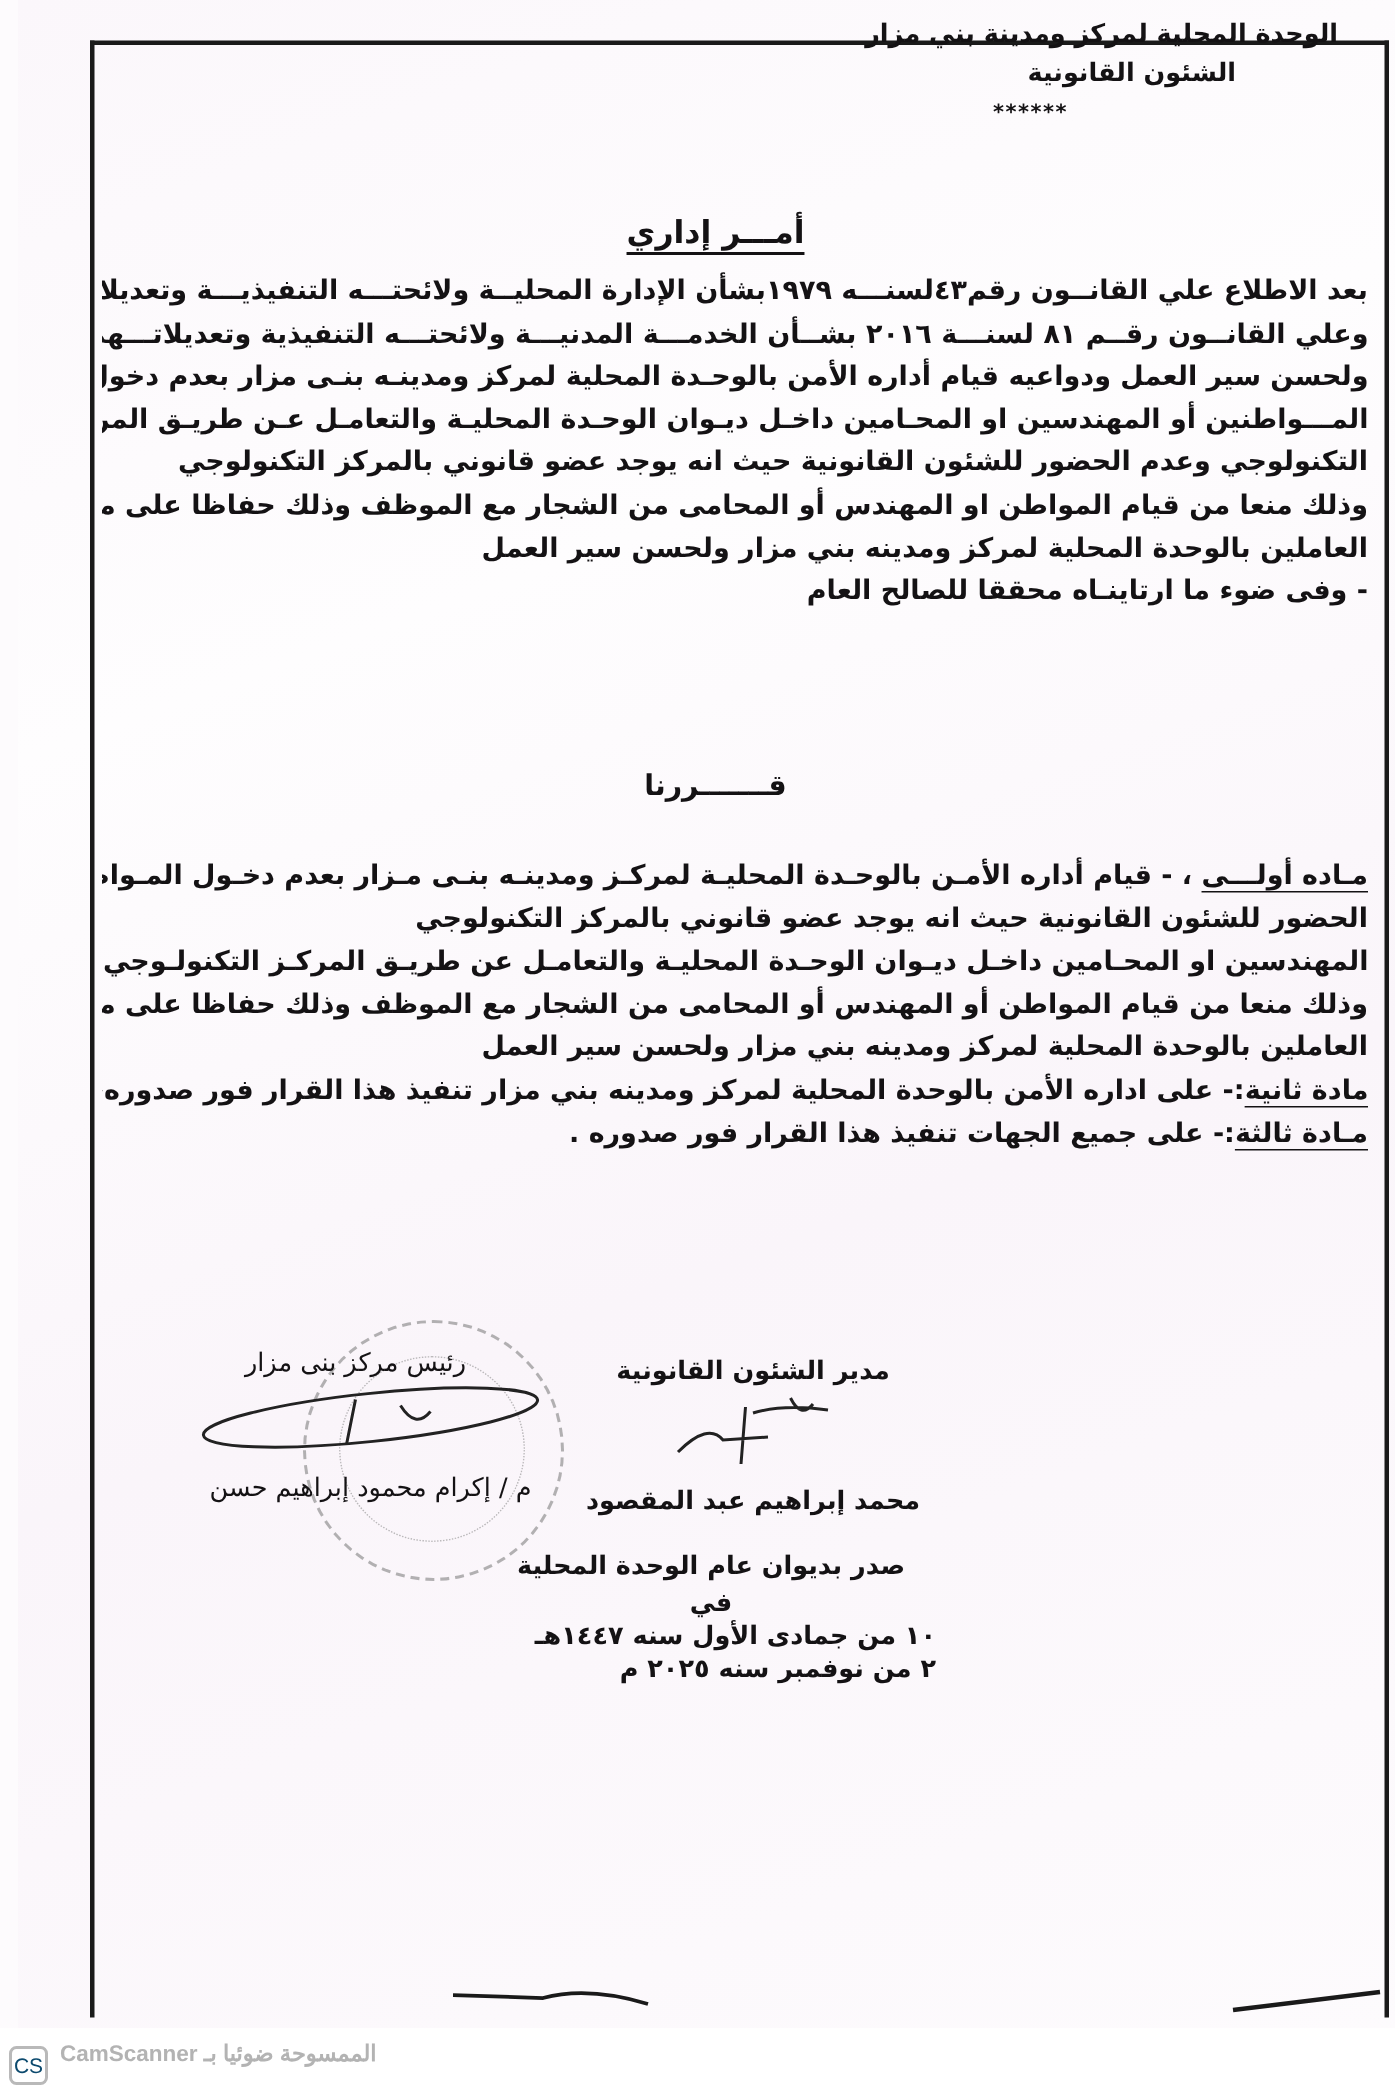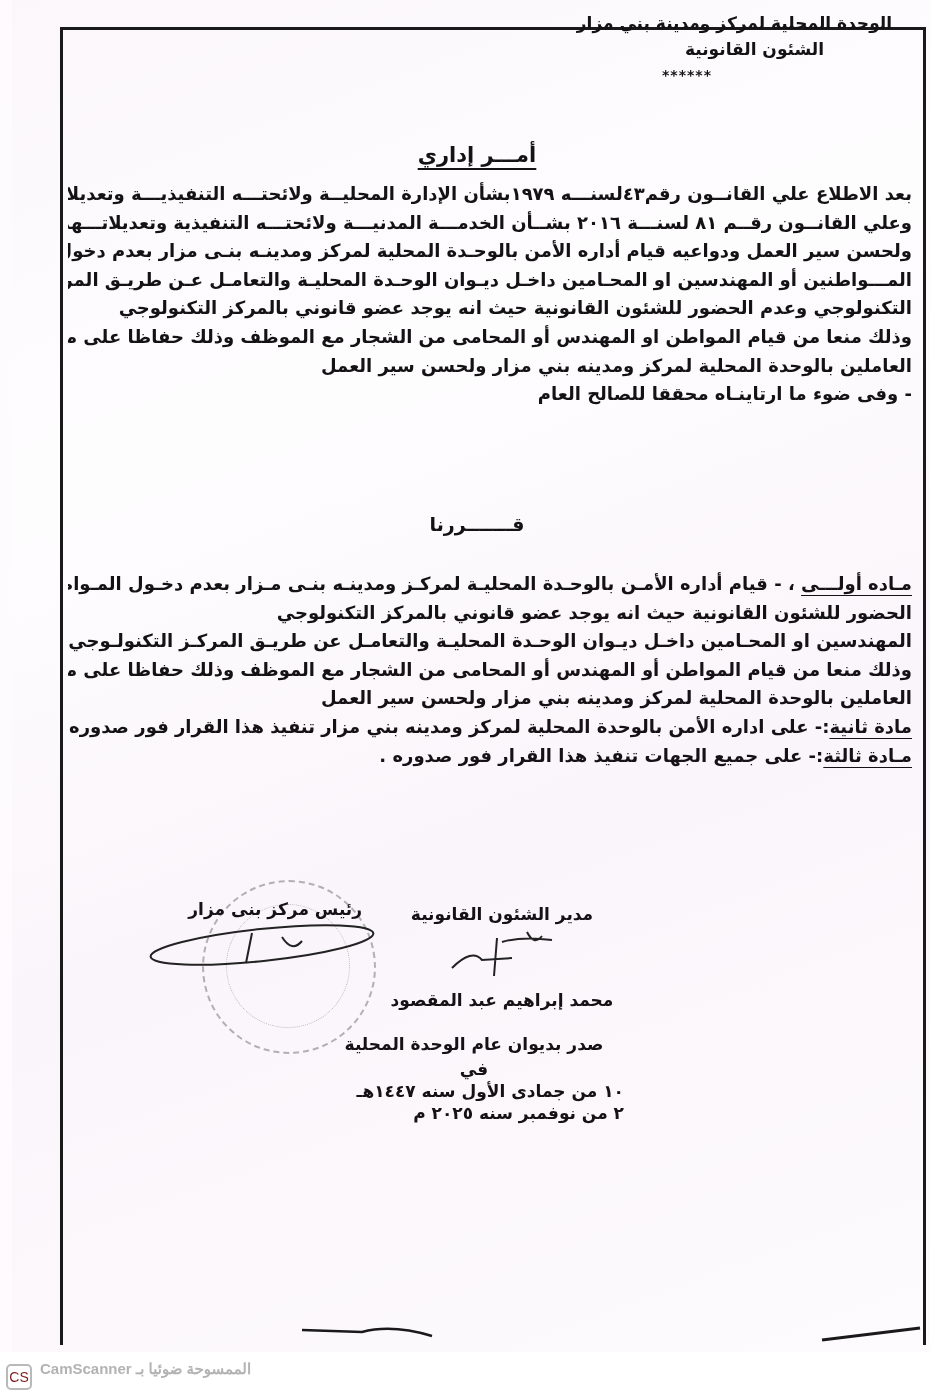--- a/index.html
+++ b/index.html
@@ -41,41 +41,41 @@
   .decision {
     position:absolute; left:0; width:930px; top:513px; text-align:center;
     font-size:19px; font-weight:bold;
   }
   .u { text-decoration:underline; text-underline-offset:5px; }
   .sig-right {
     position:absolute; right:310px; top:900px; width:260px; text-align:center;
     font-size:17px; font-weight:bold; line-height:28px;
   }
   .sig-left {
-    position:absolute; left:100px; top:895px; width:270px; text-align:right;
-    font-size:17px; font-weight:bold; line-height:28px;
+    position:absolute; left:100px; top:895px; width:270px; text-align:center;
+    font-size:17px; font-weight:normal; line-height:28px;
   }
   .issue {
     position:absolute; right:318px; top:1030px; width:300px; text-align:center;
     font-size:17px; font-weight:bold; line-height:22px;
   }
   .stamp {
     position:absolute; left:190px; top:880px; width:170px; height:170px;
     border-radius:50%; border:2px dashed #777; opacity:.55;
   }
   .stamp::after {
     content:""; position:absolute; left:22px; top:22px; width:122px; height:122px;
     border-radius:50%; border:1px dotted #888;
   }
   .footer {
     position:absolute; left:0; top:1352px; width:930px; height:48px; background:#ffffff;
   }
   .cs-logo {
     position:absolute; left:6px; top:12px; width:22px; height:22px;
-    border:2px solid #b9b9b9; border-radius:5px; color:#7f1d1d;
+    border:2px solid #b9b9b9; border-radius:5px; color:#0c4a6e;
     font-family:"Liberation Sans", sans-serif; font-size:14px; line-height:22px; text-align:center;
   }
   .cs-text {
     position:absolute; left:40px; top:8px; color:#b3b3b3;
     font-family:"Liberation Sans", sans-serif; font-size:15px; font-weight:bold;
   }
 </style>
 </head>
 <body>
 
@@ -135,20 +135,21 @@
     </svg>
     <div>محمد إبراهيم عبد المقصود</div>
   </div>
 
   <div class="sig-left rtl">
     <div style="padding-right:20px;">رئيس مركز بنى مزار</div>
     <svg width="240" height="46" viewBox="0 0 240 46">
       <ellipse cx="120" cy="22" rx="112" ry="16" stroke="#222" stroke-width="2" fill="none" transform="rotate(-6 120 22)"></ellipse>
       <path d="M110 10 L104 40 M140 14 Q150 30 160 18" stroke="#222" stroke-width="2" fill="none"></path>
     </svg>
+    <div>م / إكرام محمود إبراهيم حسن</div>
   </div>
 
   <div class="issue rtl">
     <div style="line-height:28px;">صدر بديوان عام الوحدة المحلية</div>
     <div>في</div>
     <div style="text-align:right;">١٠ من جمادى الأول سنه ١٤٤٧هـ</div>
     <div style="text-align:right;">٢ من نوفمبر سنه ٢٠٢٥ م</div>
   </div>
 </div>
 

